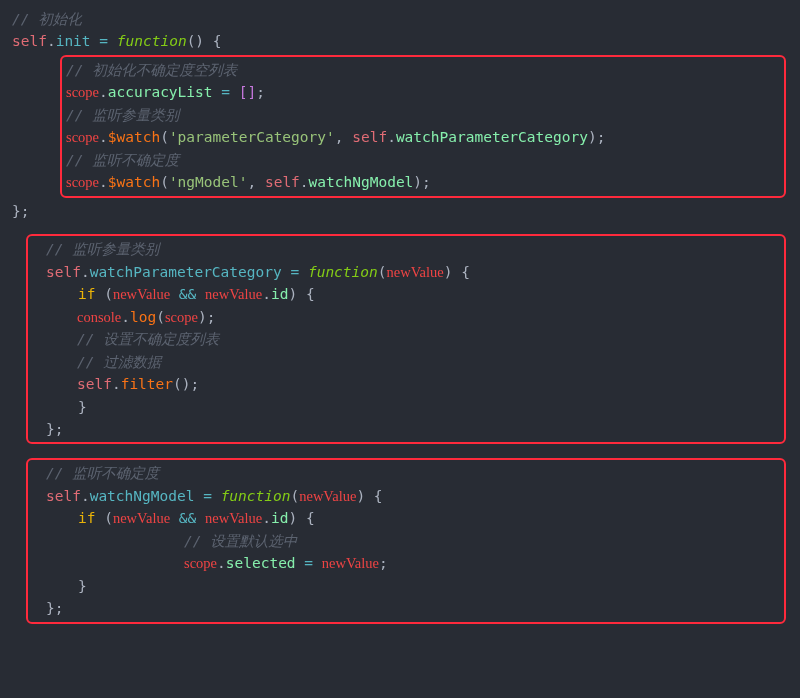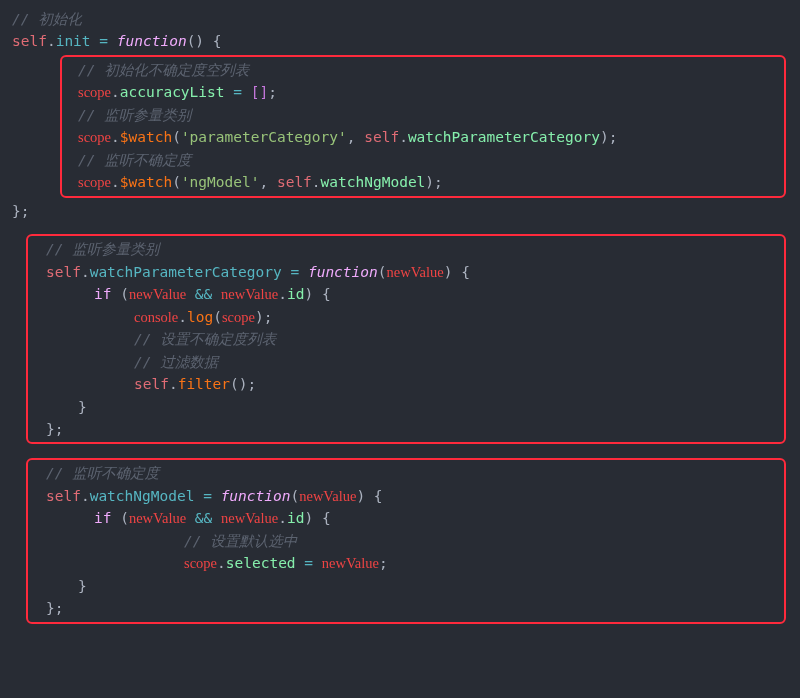--- a/index.html
+++ b/index.html
@@ -21,48 +21,48 @@
     white-space: pre;
     padding: 0 12px;
   }
   .indent1 { }
   .indent2 { padding-left: 76px; }
   .indent3 { padding-left: 108px; }
   .indent4 { padding-left: 140px; }
 
   .comment { color: #5c6370; font-style: italic; }
   .kw-self { color: #e06c75; }
-  .kw-func { color: #f0abfc; font-style: italic; }
-  .kw-if   { color: #f0abfc; margin-left: 16px; }
+  .kw-func { color: #84cc16; font-style: italic; }
+  .kw-if   { color: #eab308; }
   .ident   { color: #ef4444; font-family: Liberation Serif, serif; }
   .prop    { color: #86efac; }
   .propTeal{ color: #56b6c2; }
   .call    { color: #f97316; }
   .str     { color: #98c379; }
   .punct   { color: #abb2bf; }
   .brace   { color: #abb2bf; }
   .op      { color: #56b6c2; }
   .bracket { color: #c678dd; }
 
   .redbox {
     border: 2px solid #ff2a3c;
     border-radius: 6px;
     margin: 2px 14px 2px 60px;
     padding: 2px 0;
   }
   .redbox.wide {
     margin-left: 26px;
     margin-right: 14px;
   }
-  .redbox .line.indent2 { padding-left: 16px; }
+  .redbox .line.indent2 { padding-left: 4px; }
   .redbox .line.indent3 { padding-left: 48px; }
   .redbox .line.indent4 { padding-left: 80px; }
   .redbox.wide .line.indent1 { padding-left: 18px; }
   .redbox.wide .line.indent2 { padding-left: 50px; }
-  .redbox.wide .line.indent3 { padding-left: 106px; }
+  .redbox.wide .line.indent3 { padding-left: 49px; }
   .redbox.wide .line.indent4 { padding-left: 114px; margin-left: 42px; }
 
   .gap { height: 10px; }
 </style>
 </head>
 <body>
 
 <div class="editor">
 
   <div class="line indent1"><span class="comment">// 初始化</span></div>

